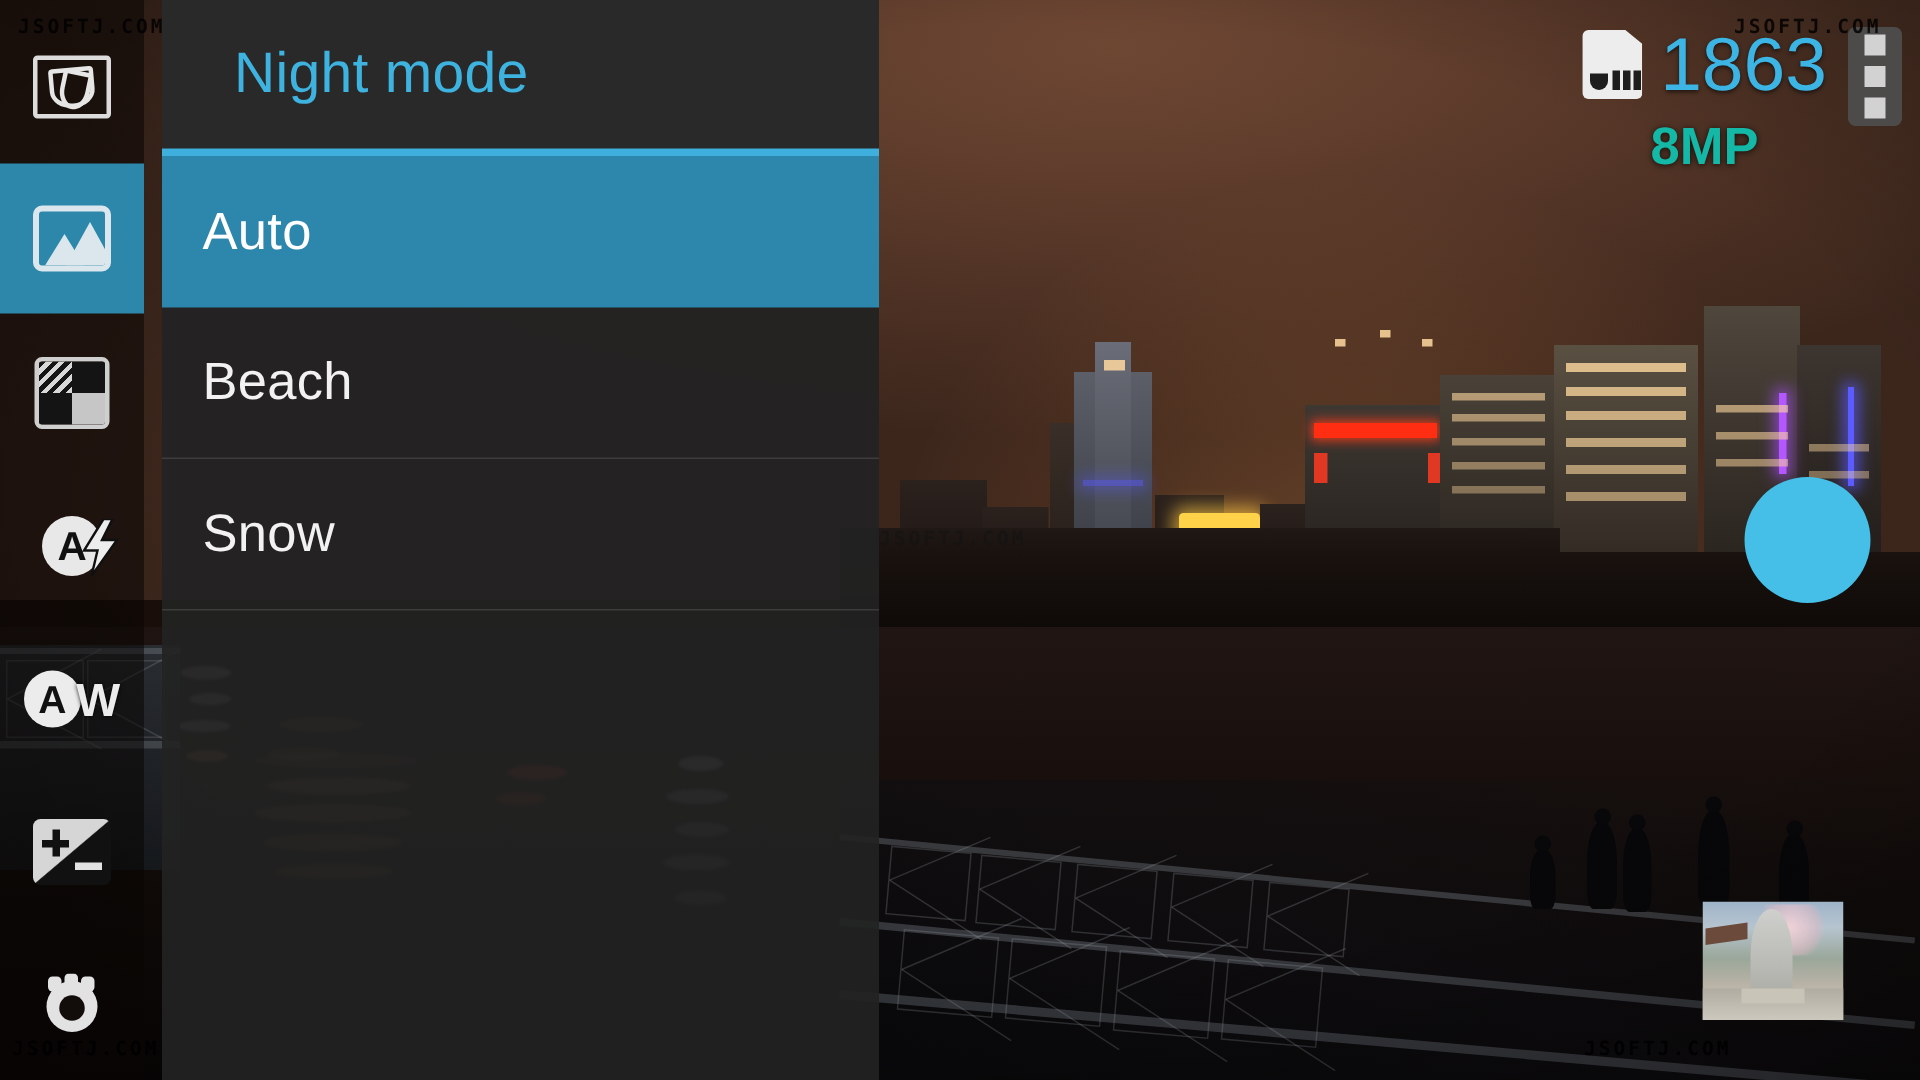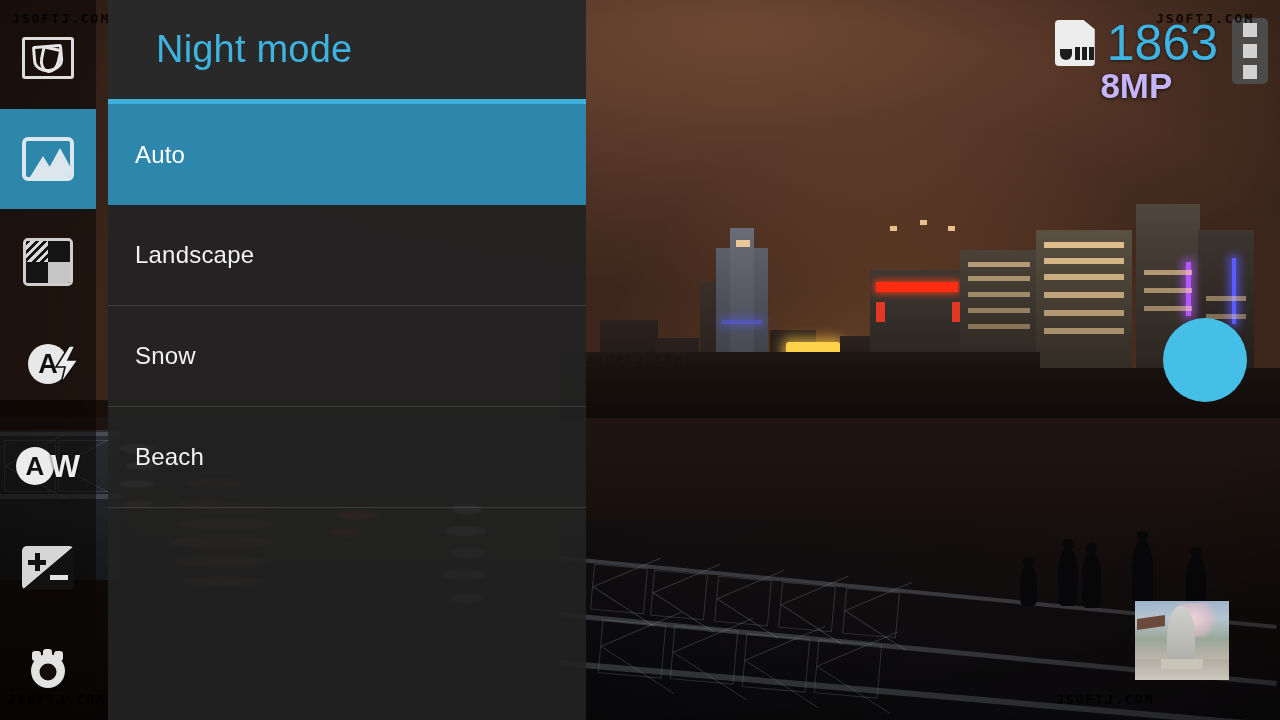--- a/index.html
+++ b/index.html
@@ -128,36 +128,36 @@
 
   
   #scene-panel { position:absolute; left:108px; top:0; width:478px; height:720px;
                  background:rgba(34,34,34,.93); }
   #panel-header { height:99px; display:flex; align-items:center; padding-left:48px;
                   background:rgba(42,42,42,.96); }
   #panel-header .title { color:#3eb3e0; font-size:38px; letter-spacing:.2px; }
   .accent-bar { height:5px; background:#3fb0dd; }
   .opt { position:relative; height:101px; display:flex; align-items:center; padding-left:27px;
          border-bottom:1px solid rgba(255,255,255,.12); }
-  .opt .lbl { color:#f2f2f2; font-size:24px; letter-spacing:.2px; }
+  .opt .lbl { color:#f2f2f2; font-size:35px; letter-spacing:.2px; }
   .opt.selected { background:#2d86ab; border-bottom:none; }
   .opt.selected .lbl { color:#ffffff; }
 
   
   #hud { position:absolute; right:12px; top:18px; display:flex; align-items:flex-start; gap:14px; }
   #hud-left { display:flex; flex-direction:column; align-items:center; }
   #hud-row { display:flex; align-items:center; gap:12px; }
   .sd-icon { width:40px; height:46px; background:#ededed; border-radius:4px;
              clip-path:polygon(0 0, 72% 0, 100% 20%, 100% 100%, 0 100%); position:relative; }
   .sd-icon .pill { position:absolute; left:5px; bottom:6px; width:12px; height:11px;
                    background:#1d1d1d; border-radius:0 0 8px 8px; }
   .sd-icon .b { position:absolute; bottom:6px; width:5px; height:13px; background:#1d1d1d; }
   .count { color:#3cb4e4; font-size:50px; font-weight:400; line-height:1;
            text-shadow:0 1px 3px rgba(0,0,0,.6); }
-  .mp { color:#c4b5fd; font-size:35px; font-weight:700; line-height:1; 
+  .mp { color:#14b8a6; font-size:35px; font-weight:700; line-height:1; margin-top:12px;
         text-shadow:0 1px 4px rgba(0,0,0,.75); }
   #menu-button { width:36px; height:66px; background:rgba(78,78,78,.92); border-radius:5px;
                  display:flex; flex-direction:column; align-items:center; justify-content:center; gap:7px; }
   #menu-button .dot { width:14px; height:14px; background:#d2d2d2; }
 
   
   #shutter { position:absolute; left:1163px; top:318px; width:84px; height:84px;
              border-radius:50%; background:#45bfe8; }
   #thumbnail { position:absolute; left:1135px; top:601px; width:94px; height:79px;
                background:#0b0b0b; overflow:hidden; }
@@ -382,27 +382,24 @@
   <div id="scene-panel">
     <div id="panel-header">
       <span class="title">Night mode</span>
     </div>
     <div class="accent-bar"></div>
 
     <div class="opt selected">
       <span class="lbl">Auto</span>
     </div>
     <div class="opt">
-      <span class="lbl">Landscape</span>
+      <span class="lbl">Beach</span>
     </div>
     <div class="opt">
       <span class="lbl">Snow</span>
-    </div>
-    <div class="opt">
-      <span class="lbl">Beach</span>
     </div>
   </div>
 
   <div id="hud">
     <div id="hud-left">
       <div id="hud-row">
         <span class="sd-icon">
           <span class="pill"></span>
           <span class="b" style="left:20px;"></span>
           <span class="b" style="left:27px;"></span>

